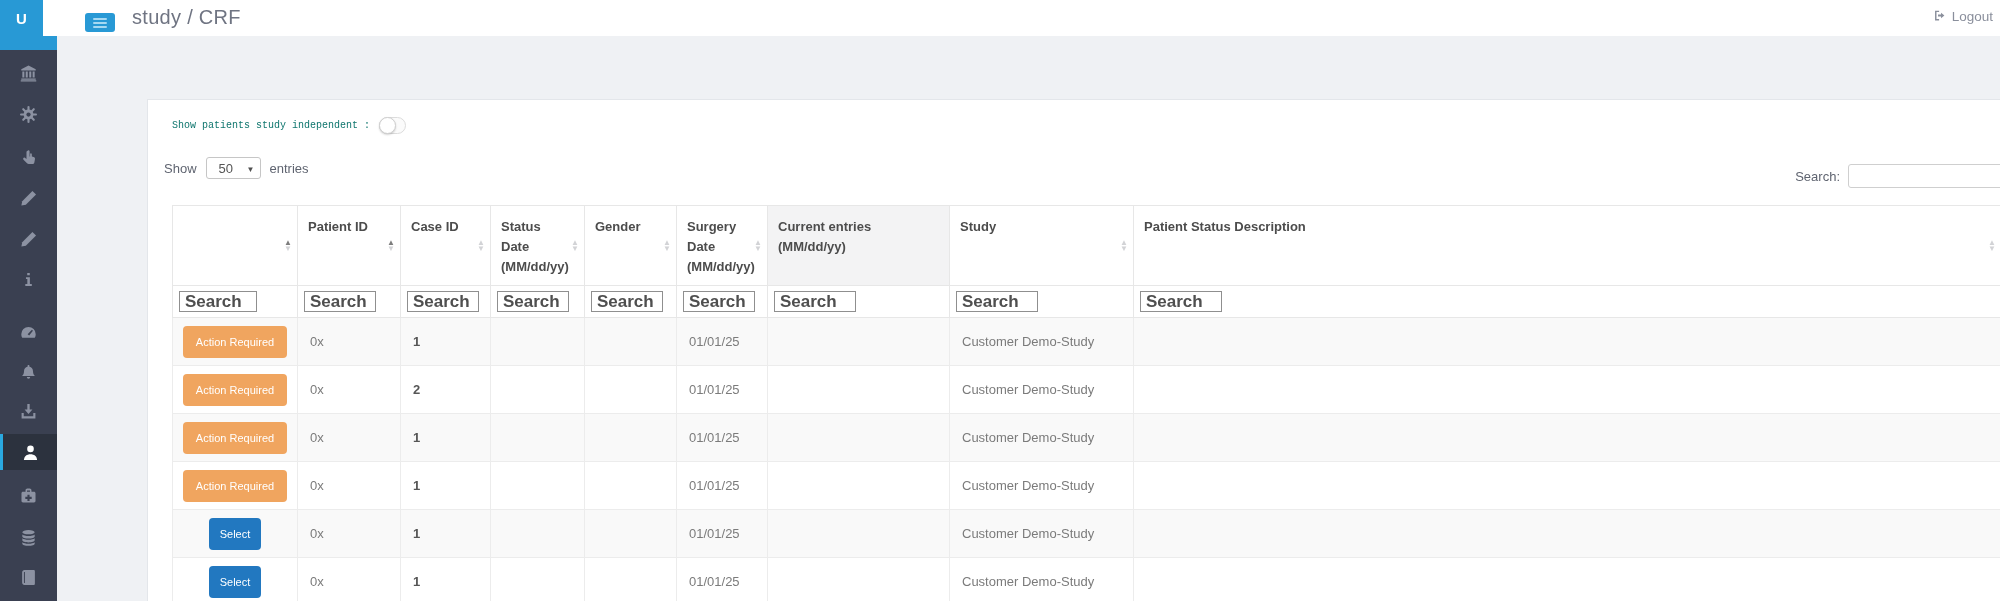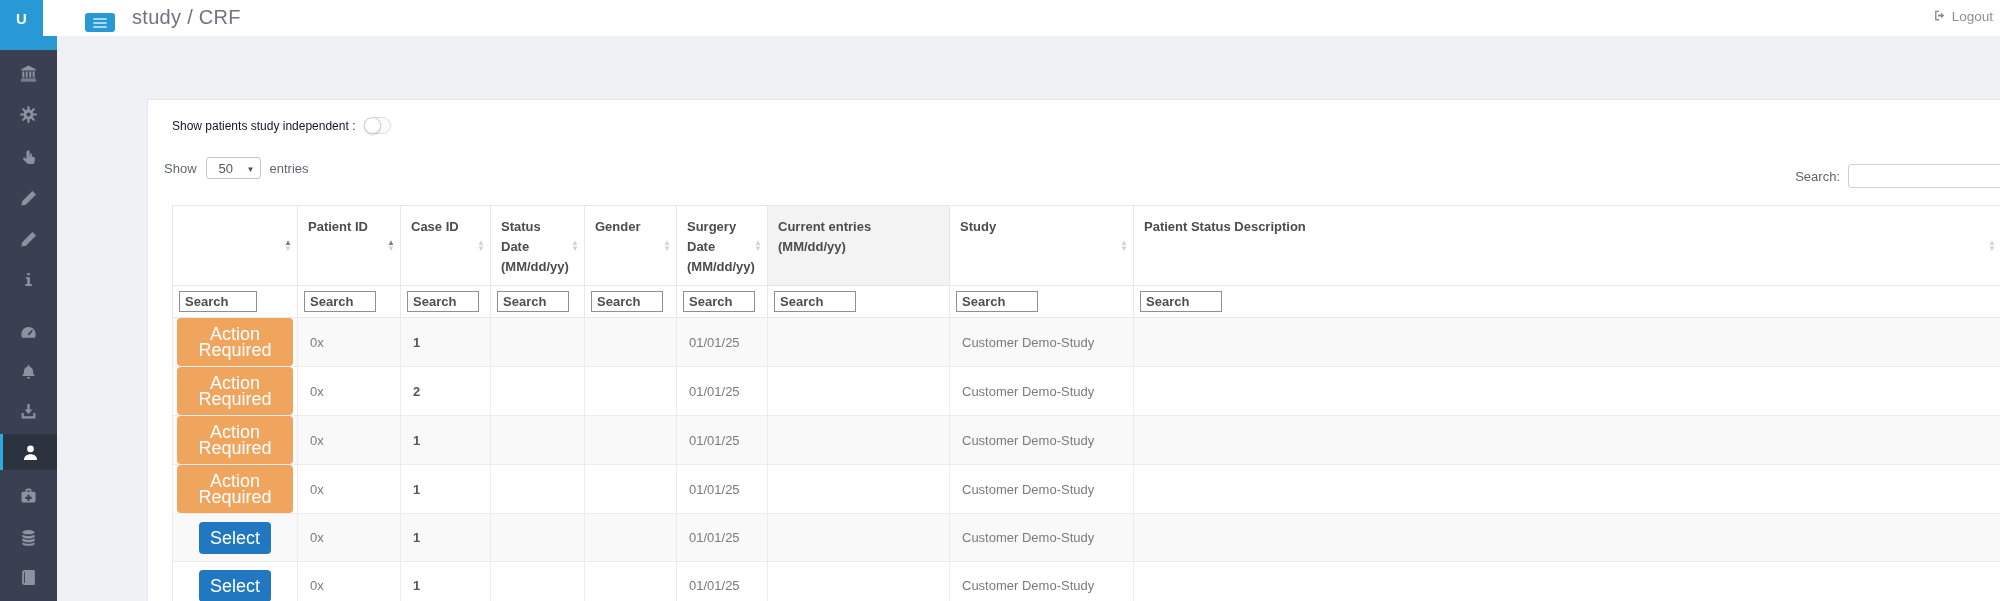--- a/index.html
+++ b/index.html
@@ -25,21 +25,21 @@
              justify-content:center; color:#8c92a2; cursor:pointer; }
   .sb-item.active { background:#2c323e; border-left:3px solid #2aa9e0; color:#ffffff; }
   .sb-item svg { display:block; }
 
   
   .page { position:absolute; left:57px; top:36px; right:0; bottom:0; background:#eff1f4; }
   .card { position:absolute; left:90px; top:63px; width:1877px; height:560px; background:#fff;
           border:1px solid #e3e6ea; }
 
   .toggle-row { position:absolute; left:24px; top:17px; display:flex; align-items:center; gap:9px; }
-  .toggle-label { font-size:12px; color:#0f172a; }
+  .toggle-label { font-size:10px; color:#0f766e;font-family:Liberation Mono, monospace; }
   .switch { position:relative; width:27px; height:17px; background:#fbfbfb; border:1px solid #dcdcdc;
             border-radius:9px; cursor:pointer; }
   .switch .knob { position:absolute; left:-1px; top:-1px; width:17px; height:17px; border-radius:50%;
                   background:#fff; border:1px solid #cfcfcf; box-shadow:0 1px 2px rgba(0,0,0,.18); }
 
   .length-row { position:absolute; left:16px; top:57px; display:flex; align-items:center; gap:9px;
                 font-size:13px; color:#5f6470; }
   .sel-wrap { position:relative; }
   .sel-wrap select { appearance:none; -webkit-appearance:none; width:55px; height:22px; border:1px solid #c6c6c6;
                      border-radius:3px; background:#fff; font-family:inherit; font-size:13px; color:#555;
@@ -56,29 +56,29 @@
   table { border-collapse:collapse; table-layout:fixed; width:1829px; background:#fff; }
   th { position:relative; height:60px; vertical-align:top; text-align:left; padding:11px 20px 8px 10px;
        font-size:13px; font-weight:700; color:#4c4c4c; line-height:1.55; background:#fff;
        border:1px solid #e7e7e7; cursor:pointer; }
   th.shaded { background:#f3f3f4; cursor:default; }
   .sorters { position:absolute; right:5px; top:50%; transform:translateY(-50%); text-align:center; }
   .sorters i { display:block; font-style:normal; font-size:8px; line-height:6px; color:#d2d3d6; }
   .sorters.asc .sa-up { color:#7d7d7d; }
   tr.filter td { background:#fff; border:1px solid #e7e7e7; padding:5px 6px; height:31px; }
   .col-filter { height:21px; width:72px; border:1.5px solid #8f8f8f; background:#fff; padding:1px 5px;
-                font-family:inherit; font-size:13px; color:#444; }
+                font-family:inherit; font-size:17px; color:#444; }
   .col-filter::placeholder { color:#4f4f4f; font-weight:700; opacity:1; }
   tr.filter td:nth-child(1) .col-filter { width:78px; }
   tr.filter td:nth-child(n+7) .col-filter { width:82px; }
   tbody td { height:48px; border:1px solid #ececec; background:#fff; font-size:13px; color:#7b7b7b; padding:0 12px; }
   tbody tr.odd td { background:#f9f9f9; }
   td.cell-action { text-align:center; padding:0 4px; }
   td.cell-case_id { color:#565656; font-weight:700; }
-  .btn { border:none; border-radius:4px; color:#fff; font-size:18px; font-family:inherit; line-height:16px; cursor:pointer; }
+  .btn { border:none; border-radius:4px; color:#fff; font-size:11px; font-family:inherit; line-height:16px; cursor:pointer; }
   .btn-warning { background:#f0a55f; padding:8px 13px; }
   .btn-primary { background:#2278c0; padding:8px 11px; }
 </style>
 </head>
 <body>
 
 <div class="topbar">
   <div class="logo">U</div>
   <button class="hamb">
     <i></i>

